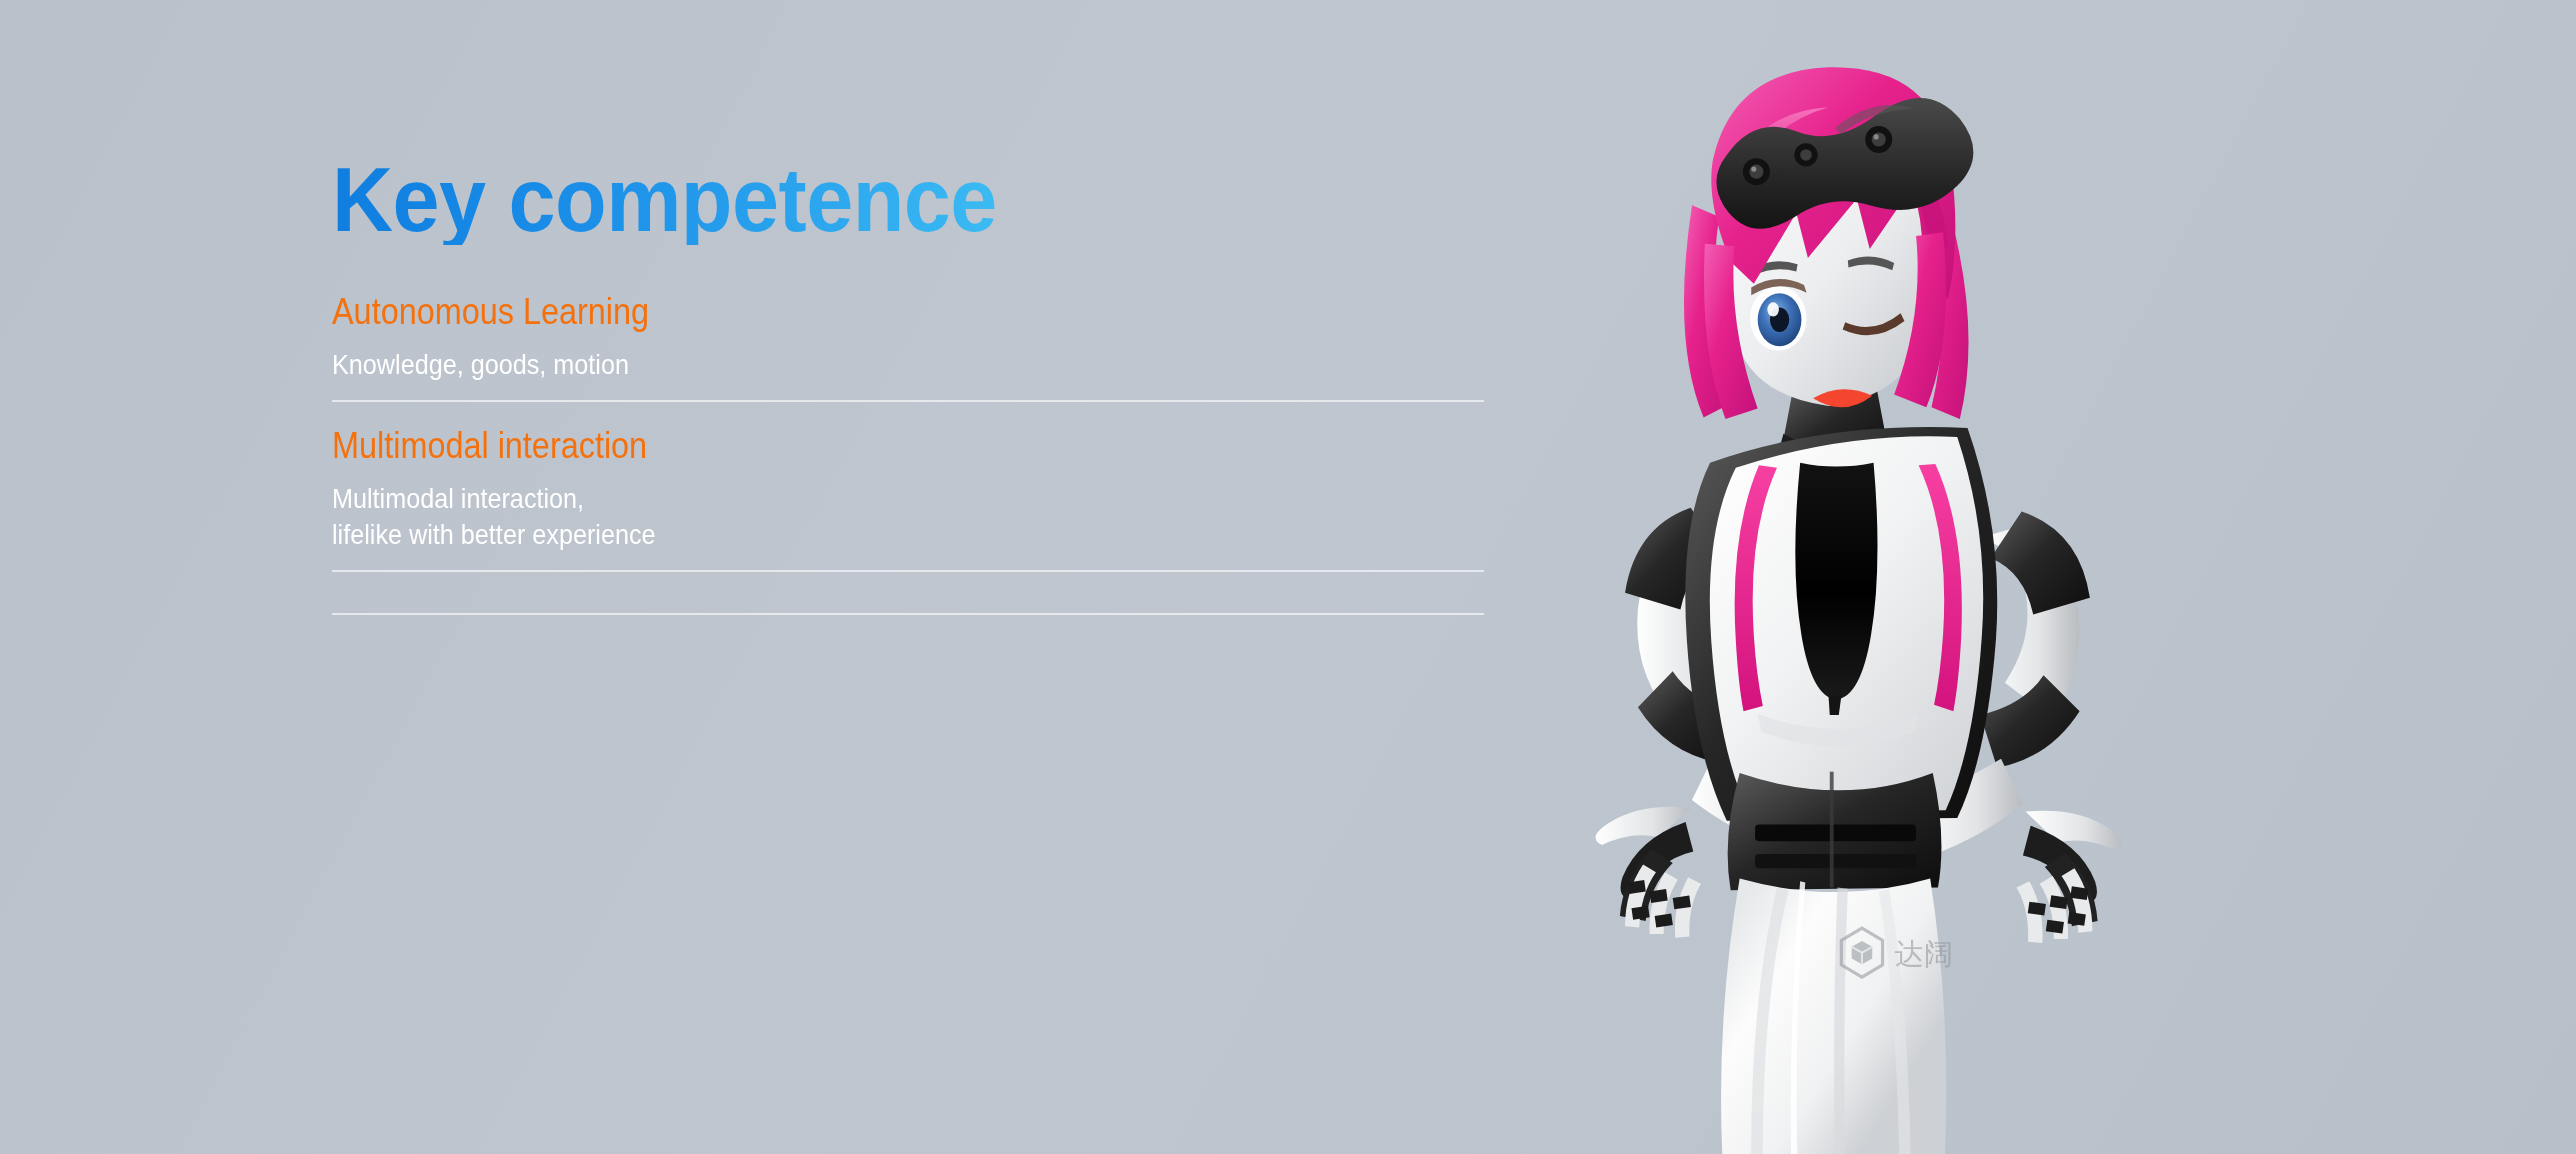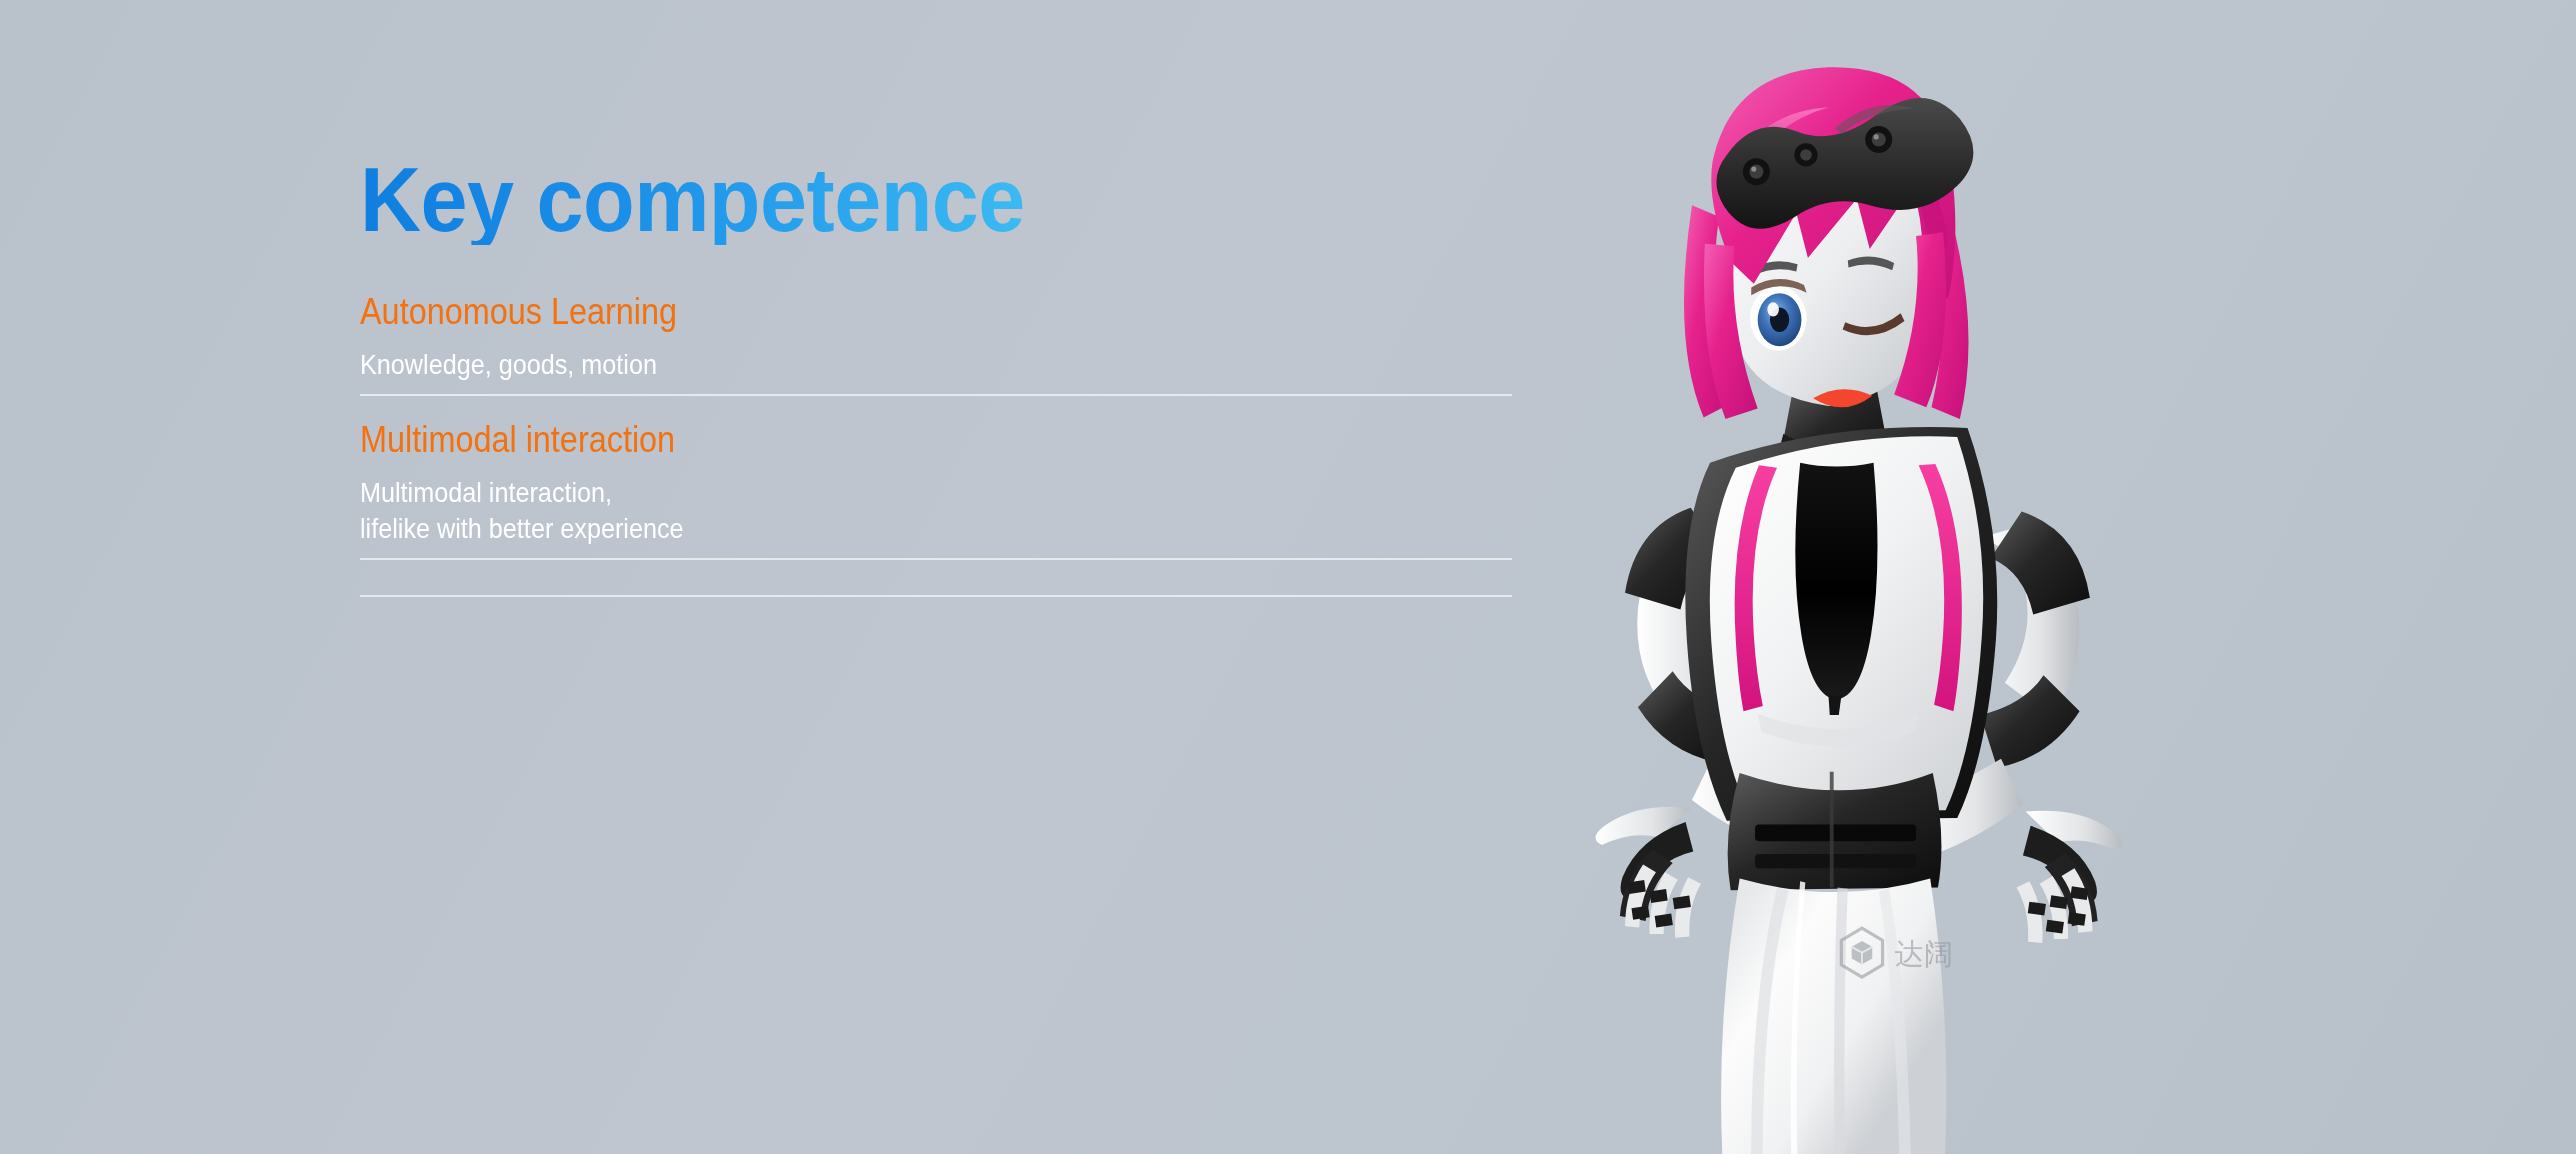--- a/index.html
+++ b/index.html
@@ -15,21 +15,21 @@
     position: relative;
     width: 2576px;
     height: 1155px;
     overflow: hidden;
     background: linear-gradient(118deg, #b9c1cb 0%, #bfc6cf 42%, #bcc4ce 72%, #b7bfc9 100%);
   }
 
   
   #content {
     position: absolute;
-    left: 360px;
+    left: 332px;
     top: 154px;
     width: 1159px;
   }
 
   #page-title {
     font-size: 91px;
     font-weight: 700;
     letter-spacing: -0.6px;
     line-height: 1;
     margin: 0 0 48px 0;
@@ -50,21 +50,21 @@
     white-space: nowrap;
   }
 
   .grid {
     width: 1152px;
   }
 
   .row {
     display: flex;
     position: relative;
-    padding-bottom: 13px;
+    padding-bottom: 19px;
     margin-bottom: 0;
   }
   .row.has-rule::after {
     content: "";
     position: absolute;
     left: 0;
     bottom: 0;
     width: 1152px;
     height: 1.9px;
     background: rgba(255,255,255,0.62);

